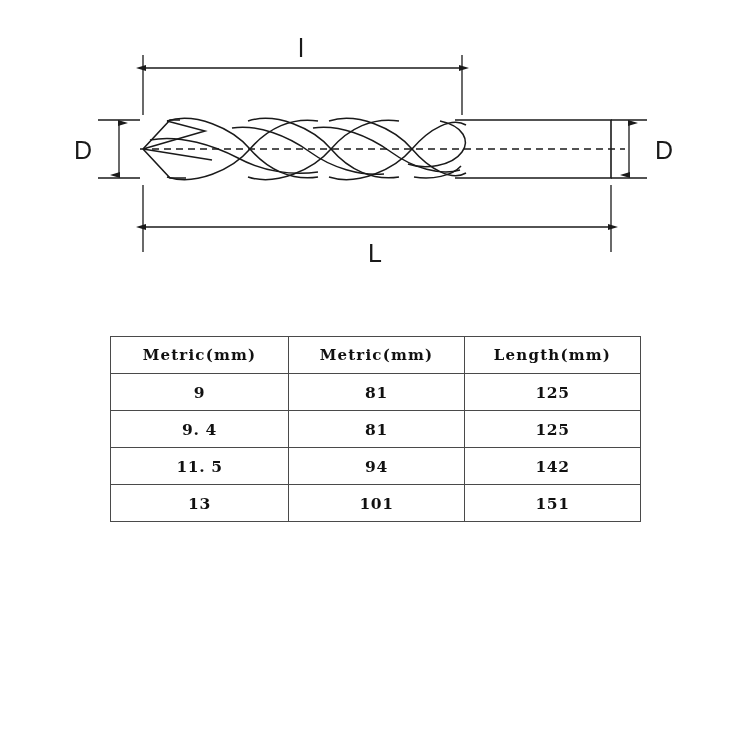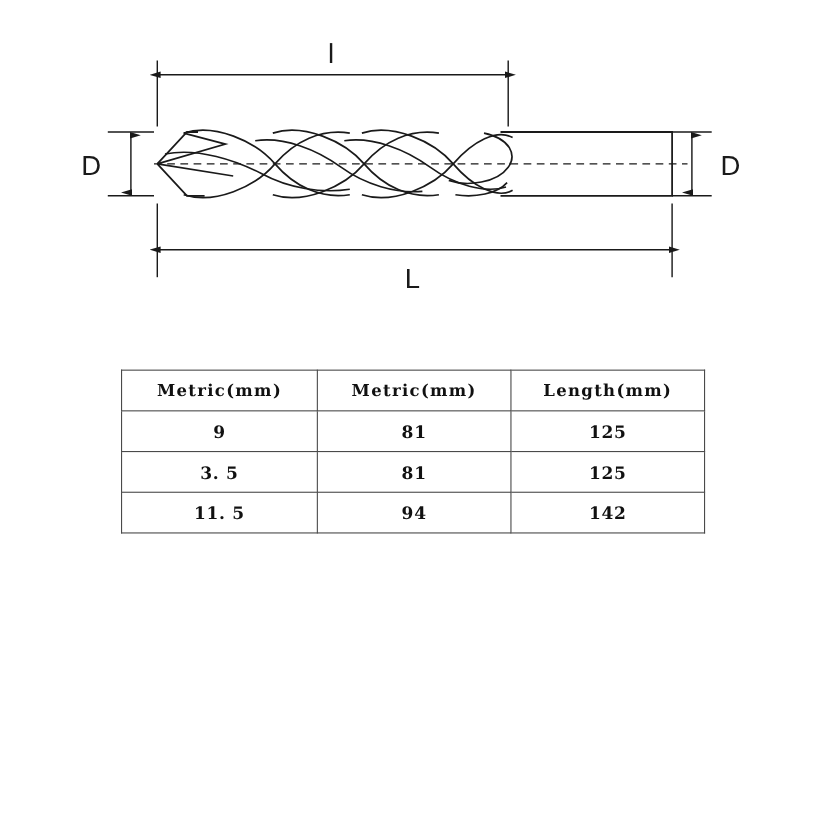--- a/index.html
+++ b/index.html
@@ -162,24 +162,29 @@
         <th>Length(mm)</th>
       </tr>
     </thead>
     <tbody>
       <tr>
         <td>9</td>
         <td>81</td>
         <td>125</td>
       </tr>
       <tr>
-        <td>3. 5</td>
+        <td>9. 4</td>
         <td>81</td>
         <td>125</td>
       </tr>
       <tr>
         <td>11. 5</td>
         <td>94</td>
         <td>142</td>
       </tr>
+      <tr>
+        <td>13</td>
+        <td>101</td>
+        <td>151</td>
+      </tr>
     </tbody>
   </table>
 </div>
 
 </body></html>

